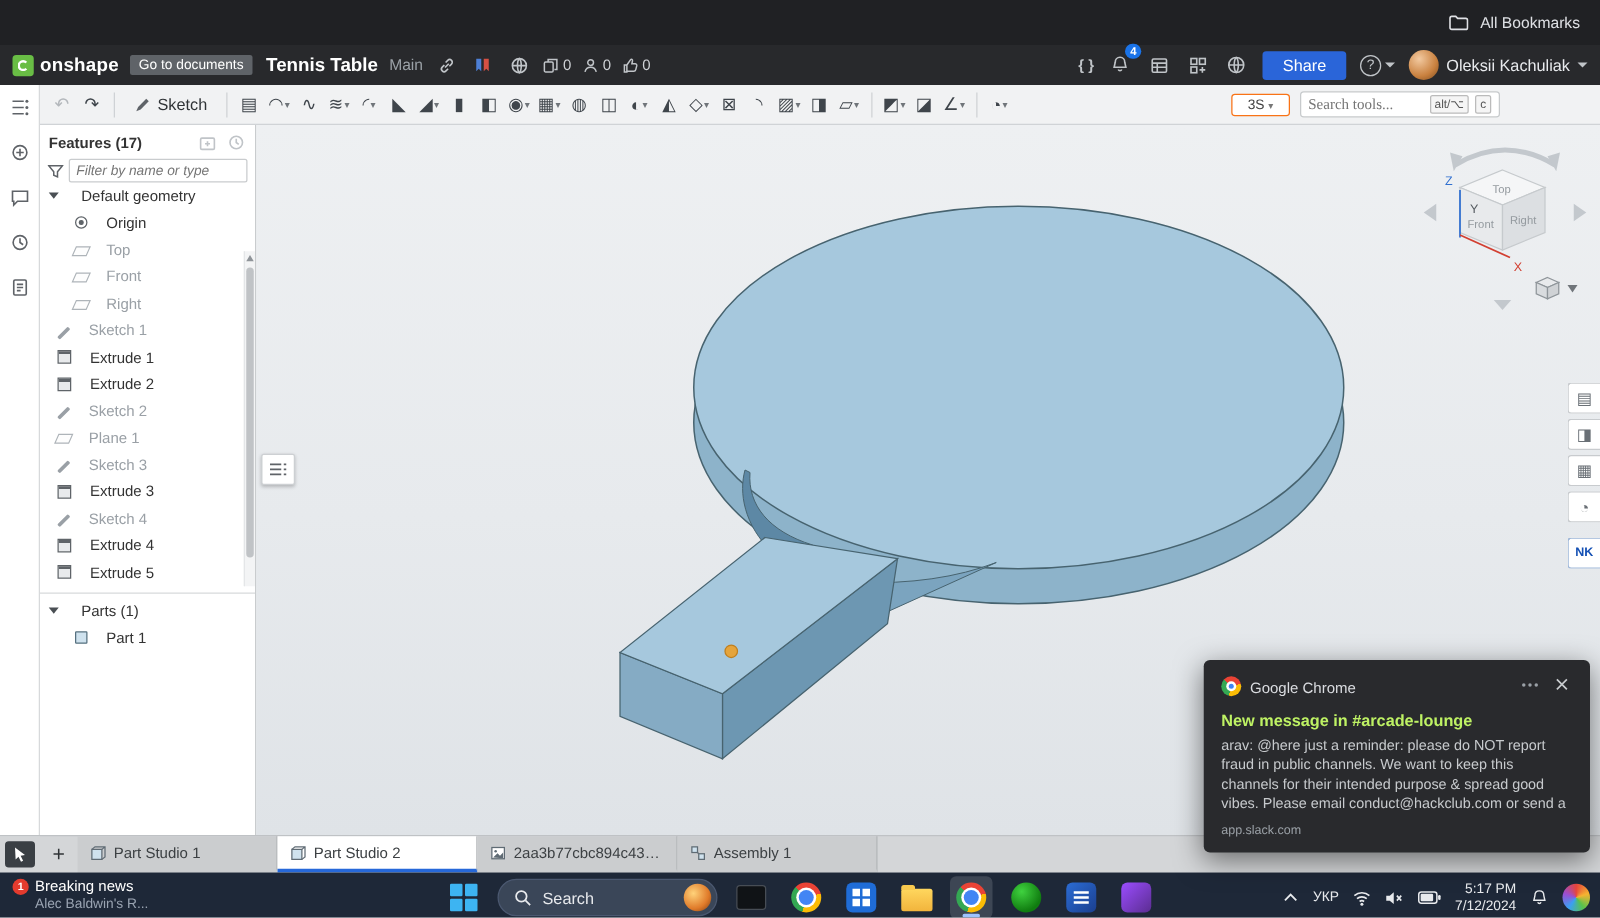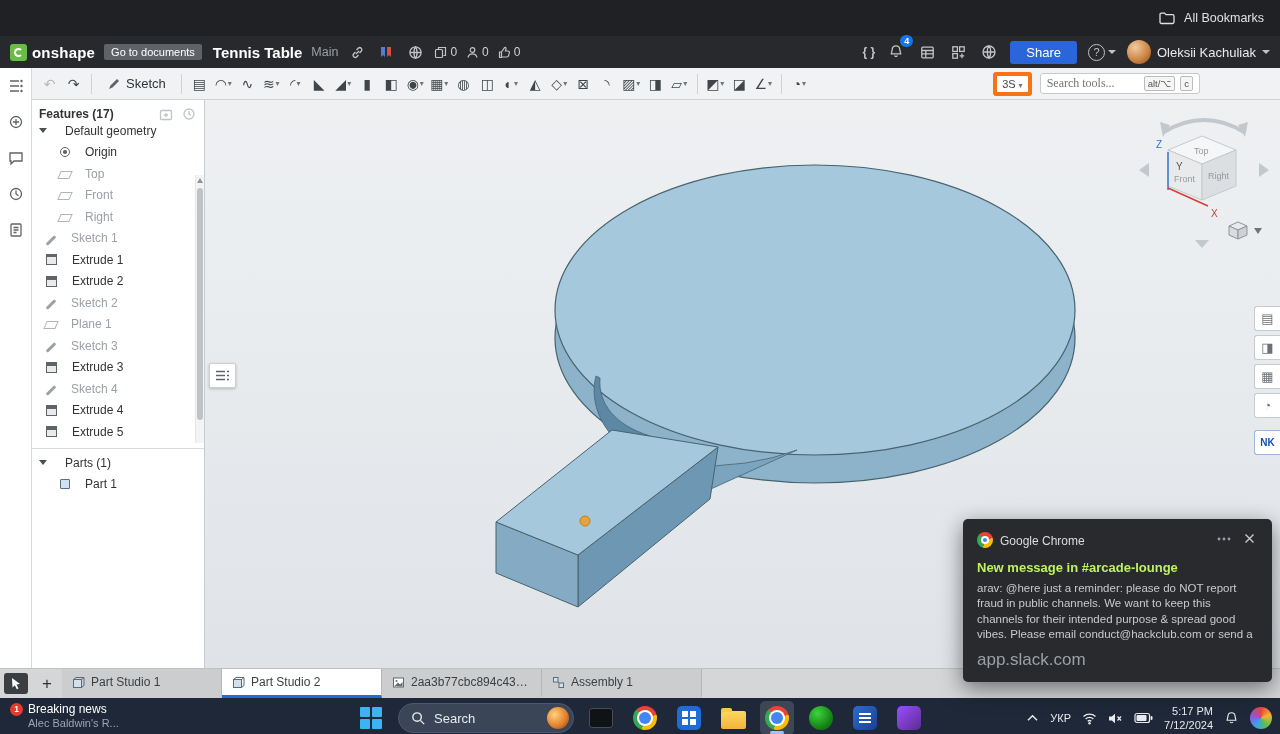--- a/index.html
+++ b/index.html
@@ -42,21 +42,21 @@
   
   .toolbar{height:32px;background:#f1f2f3;border-bottom:1px solid #d0d3d6;display:flex;align-items:center;padding:0 6px;gap:1px}
   .tbi{height:24px;min-width:23px;display:flex;align-items:center;justify-content:center;border-radius:3px;color:#3f454b;font-size:14px;cursor:pointer;padding:0 2px}
   .tbi.muted{color:#b4b8bc}
   .tbi .tbi-caret{display:none}
   .tbi.has-caret .tbi-caret{display:inline-block;font-size:8px;color:#70757a;margin-left:1px}
   .tbi.has-caret .tbi-caret::after{content:"▾"}
   .tb-sep{width:1px;height:20px;background:#cfd2d5;margin:0 5px;flex:none}
   .sketch-btn{display:flex;align-items:center;gap:5px;padding:3px 9px;font-size:13px;color:#2f3336;border-radius:3px;cursor:pointer}
   .tb-right{margin-left:auto;display:flex;align-items:center;gap:8px;margin-right:74px}
-  .dd-chip{display:flex;align-items:center;gap:3px;background:#fff;border:4px solid #f97316;border-radius:3px;font-size:11px;color:#444;padding:2px 5px;cursor:pointer}
+  .dd-chip{display:flex;align-items:center;gap:3px;background:#fff;border:1px solid #f97316;border-radius:3px;font-size:11px;color:#444;padding:2px 12px;cursor:pointer}
   .dd-chip .c::after{content:"▾";font-size:8px;color:#777}
   .search-tools{display:flex;align-items:center;gap:5px;background:#fff;border:1px solid #c7cacc;border-radius:3px;padding:2px 6px}
   .search-tools input{border:none;outline:none;width:92px;font-size:12px;color:#333;font-family:Liberation Serif, serif}
   .kbd{font-size:9.5px;border:1px solid #bbb;border-radius:2px;background:#f5f5f5;color:#555;padding:0 3px;line-height:13px}
 
   
   .content{display:flex;height:568px;min-width:0}
 
   .features-panel{width:173px;background:#fff;border-right:1px solid #c9ccce;position:relative;font-size:12px;color:#333;flex:none}
   .fp-header{display:flex;align-items:center;padding:6px 7px 3px;font-weight:bold;font-size:12px}
@@ -137,21 +137,21 @@
   .clock{display:flex;flex-direction:column;align-items:flex-end;line-height:1.3;cursor:pointer}
   .color-circle{width:22px;height:22px;border-radius:50%;background:conic-gradient(#e8453c,#f5b331,#57c24b,#3aa0f2,#9a4fd3,#e8453c);cursor:pointer}
 
   
   .notif{position:absolute;right:8px;bottom:52px;width:309px;background:#292a2d;border-radius:5px;box-shadow:0 6px 22px rgba(0,0,0,.5);padding:11px 14px 12px;color:#e8eaed;z-index:50}
   .notif-head{display:flex;align-items:flex-end;gap:7px}
   .notif-app{font-size:12px;color:#dadce0}
   .notif-head .spacer{flex:1}
   .notif-title{font-size:13px;font-weight:bold;margin-top:12px;color:#bef264}
   .notif-body{font-size:11.5px;line-height:1.35;color:#c7cacd;margin-top:6px}
-  .notif-src{font-size:17px;color:#9aa0a6;margin-top:7px}
+  .notif-src{font-size:10px;color:#9aa0a6;margin-top:7px}
   .notif-btn{cursor:pointer;display:flex;align-items:center;justify-content:center;width:18px;height:18px}
 </style>
 </head>
 <body>
 
 <div class="chrome-strip">
   <span class="h-icon">
     <svg width="16" height="14" viewBox="0 0 16 14">
         <path d="M1 3.5c0-.8.6-1.4 1.4-1.4h3.2l1.5 1.6h6.5c.8 0 1.4.6 1.4 1.4v6c0 .8-.6 1.4-1.4 1.4H2.4C1.6 12.5 1 11.9 1 11.1z" fill="none" stroke="#dfe1e5" stroke-width="1.3"></path>
       </svg>
@@ -427,20 +427,26 @@
                   <path d="M7 5v4 M5 7h4"></path>
                 </svg>
             </span>
             <span class="h-icon" style="width:16px;height:16px">
               <svg width="14" height="14" viewBox="0 0 14 14" stroke="#5f6368" fill="none" stroke-width="1.2">
                   <circle cx="7" cy="7" r="5"></circle>
                   <path d="M7 4v3l2 1.5"></path>
                 </svg>
             </span>
           </span>
+        </div>
+        <div class="fp-filter">
+          <svg width="13" height="12" viewBox="0 0 13 12">
+              <path d="M1 1.5h11L8 6.5v4l-3-1.3V6.5z" fill="none" stroke="#5f6368" stroke-width="1.2"></path>
+            </svg>
+          <input type="text" placeholder="Filter by name or type" style="">
         </div>
 
         <div class="fp-tree">
           <div class="fp-rows">
 
           <div class="f-row t-group">
                 <span class="fi"></span>
                 <span class="f-label">Default geometry</span>
               </div>
               <div class="f-row t-origin child">

